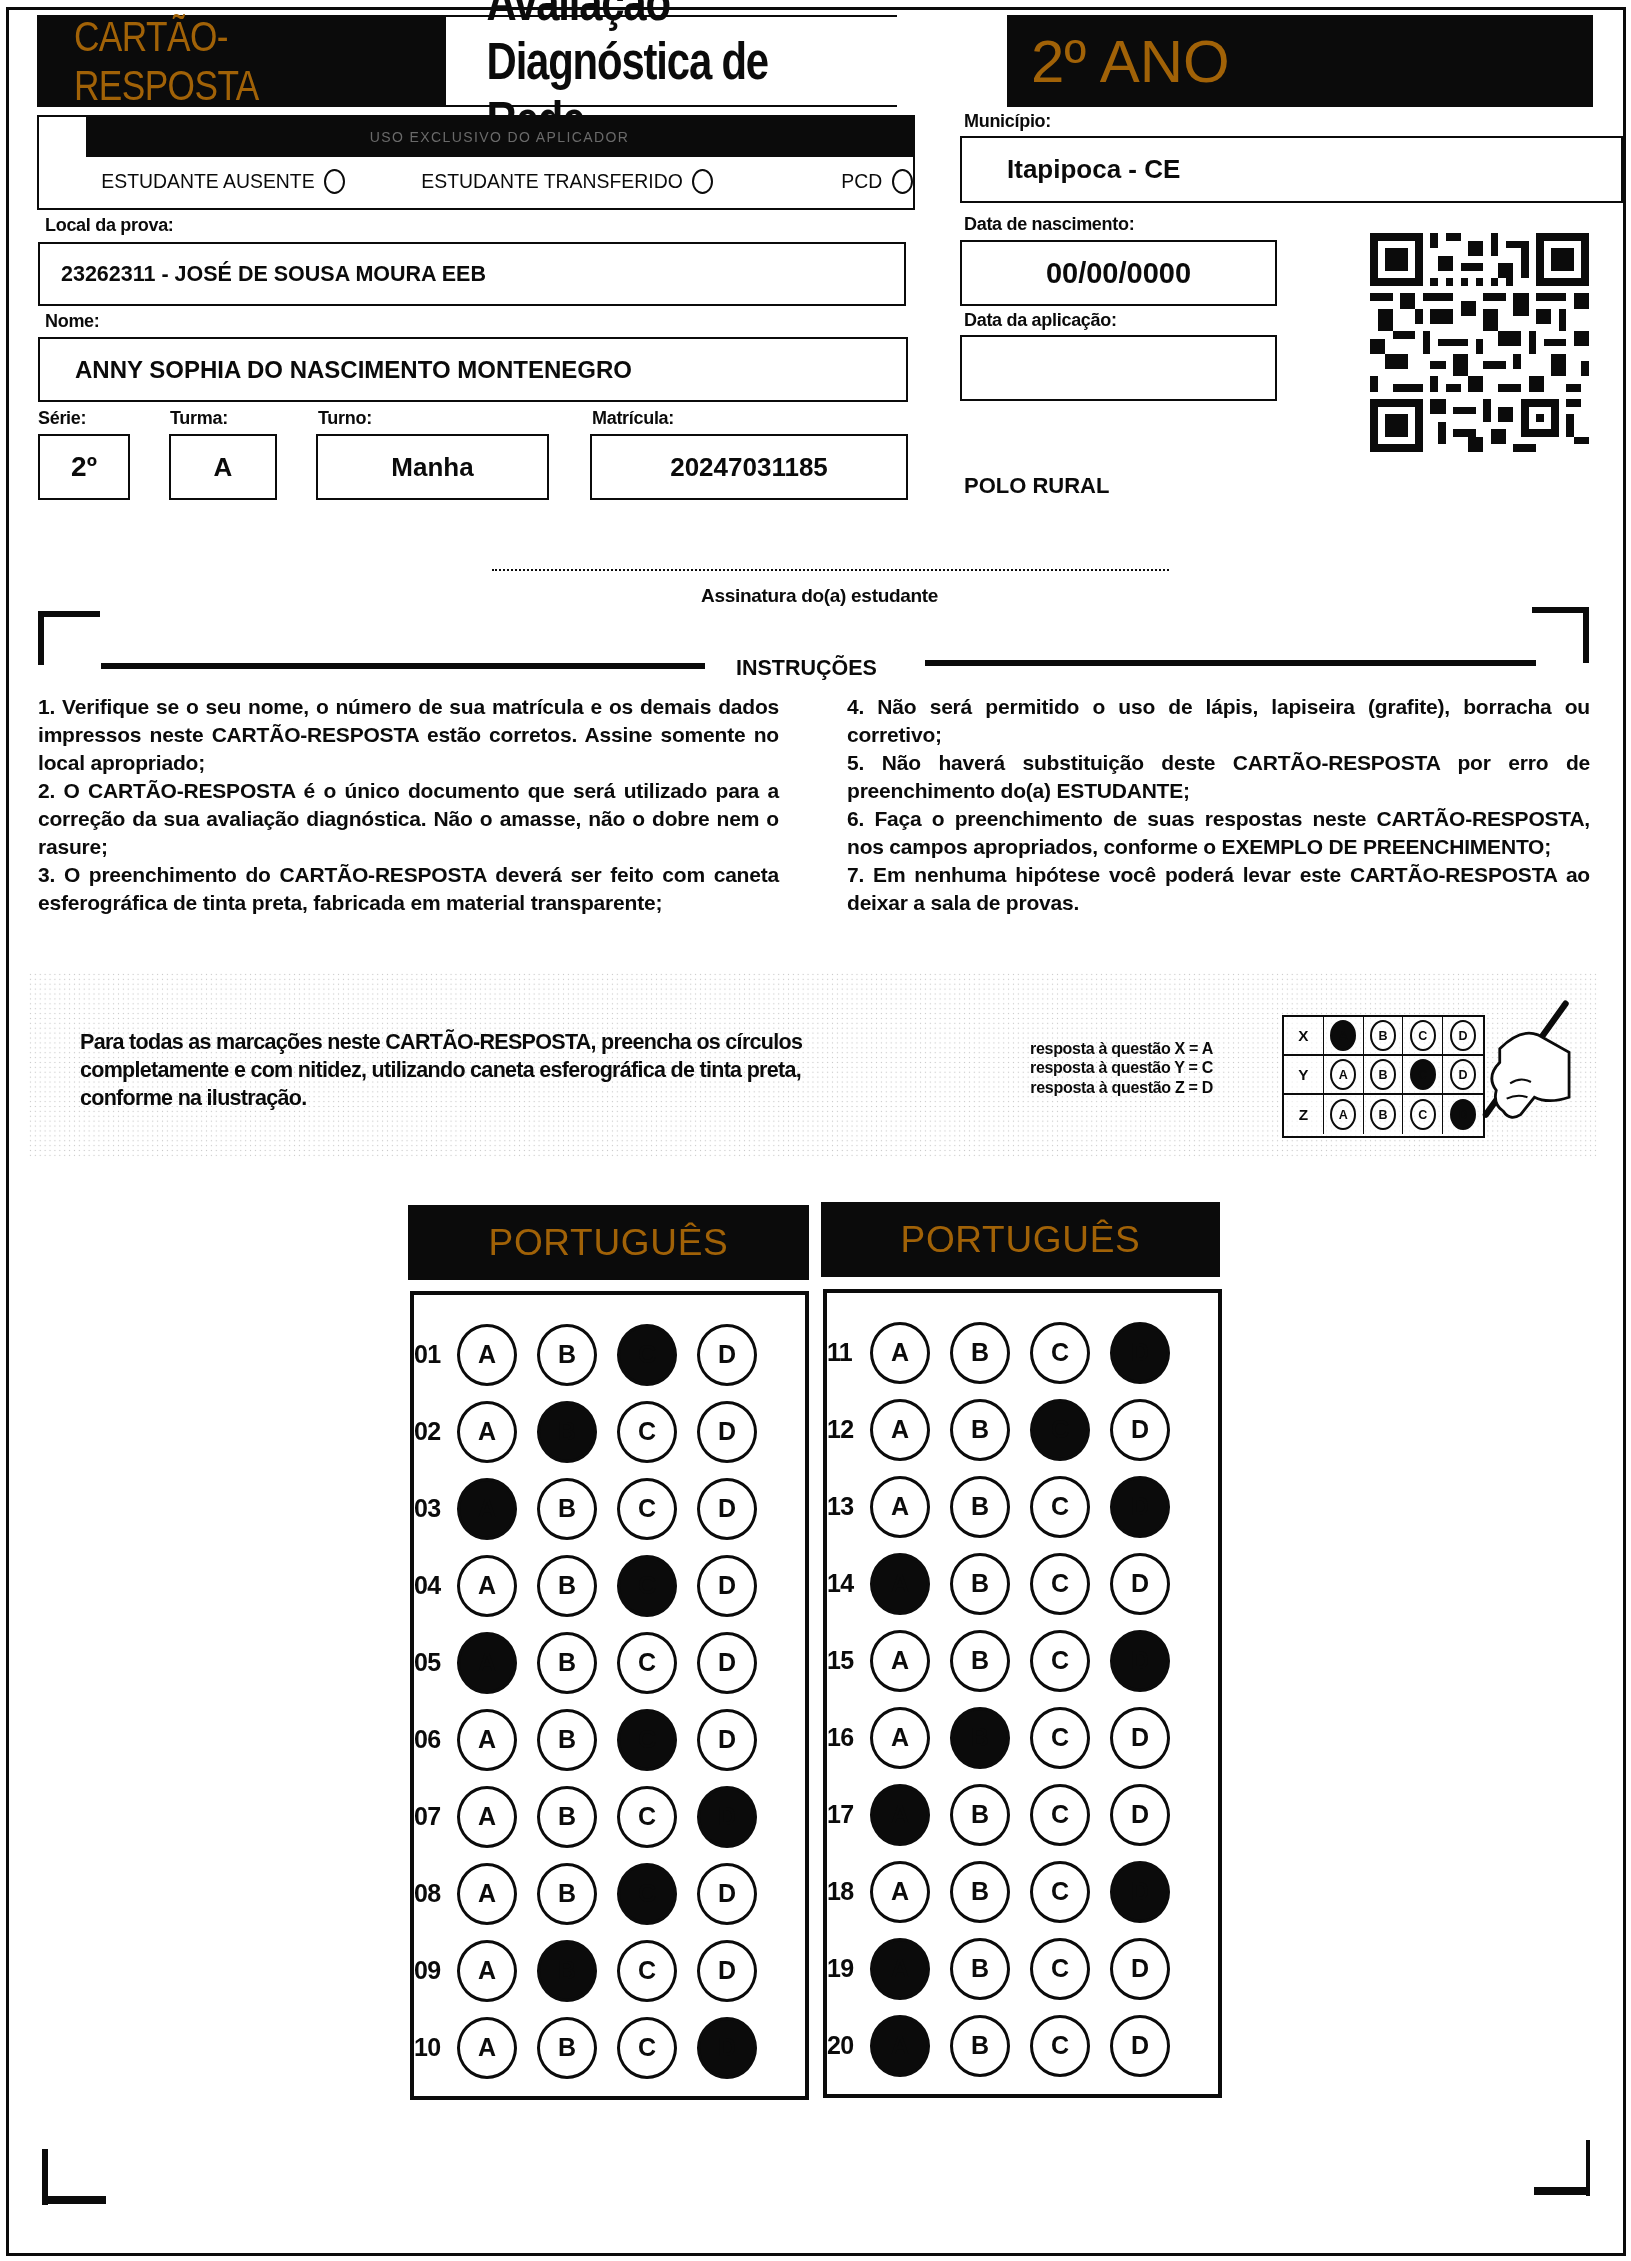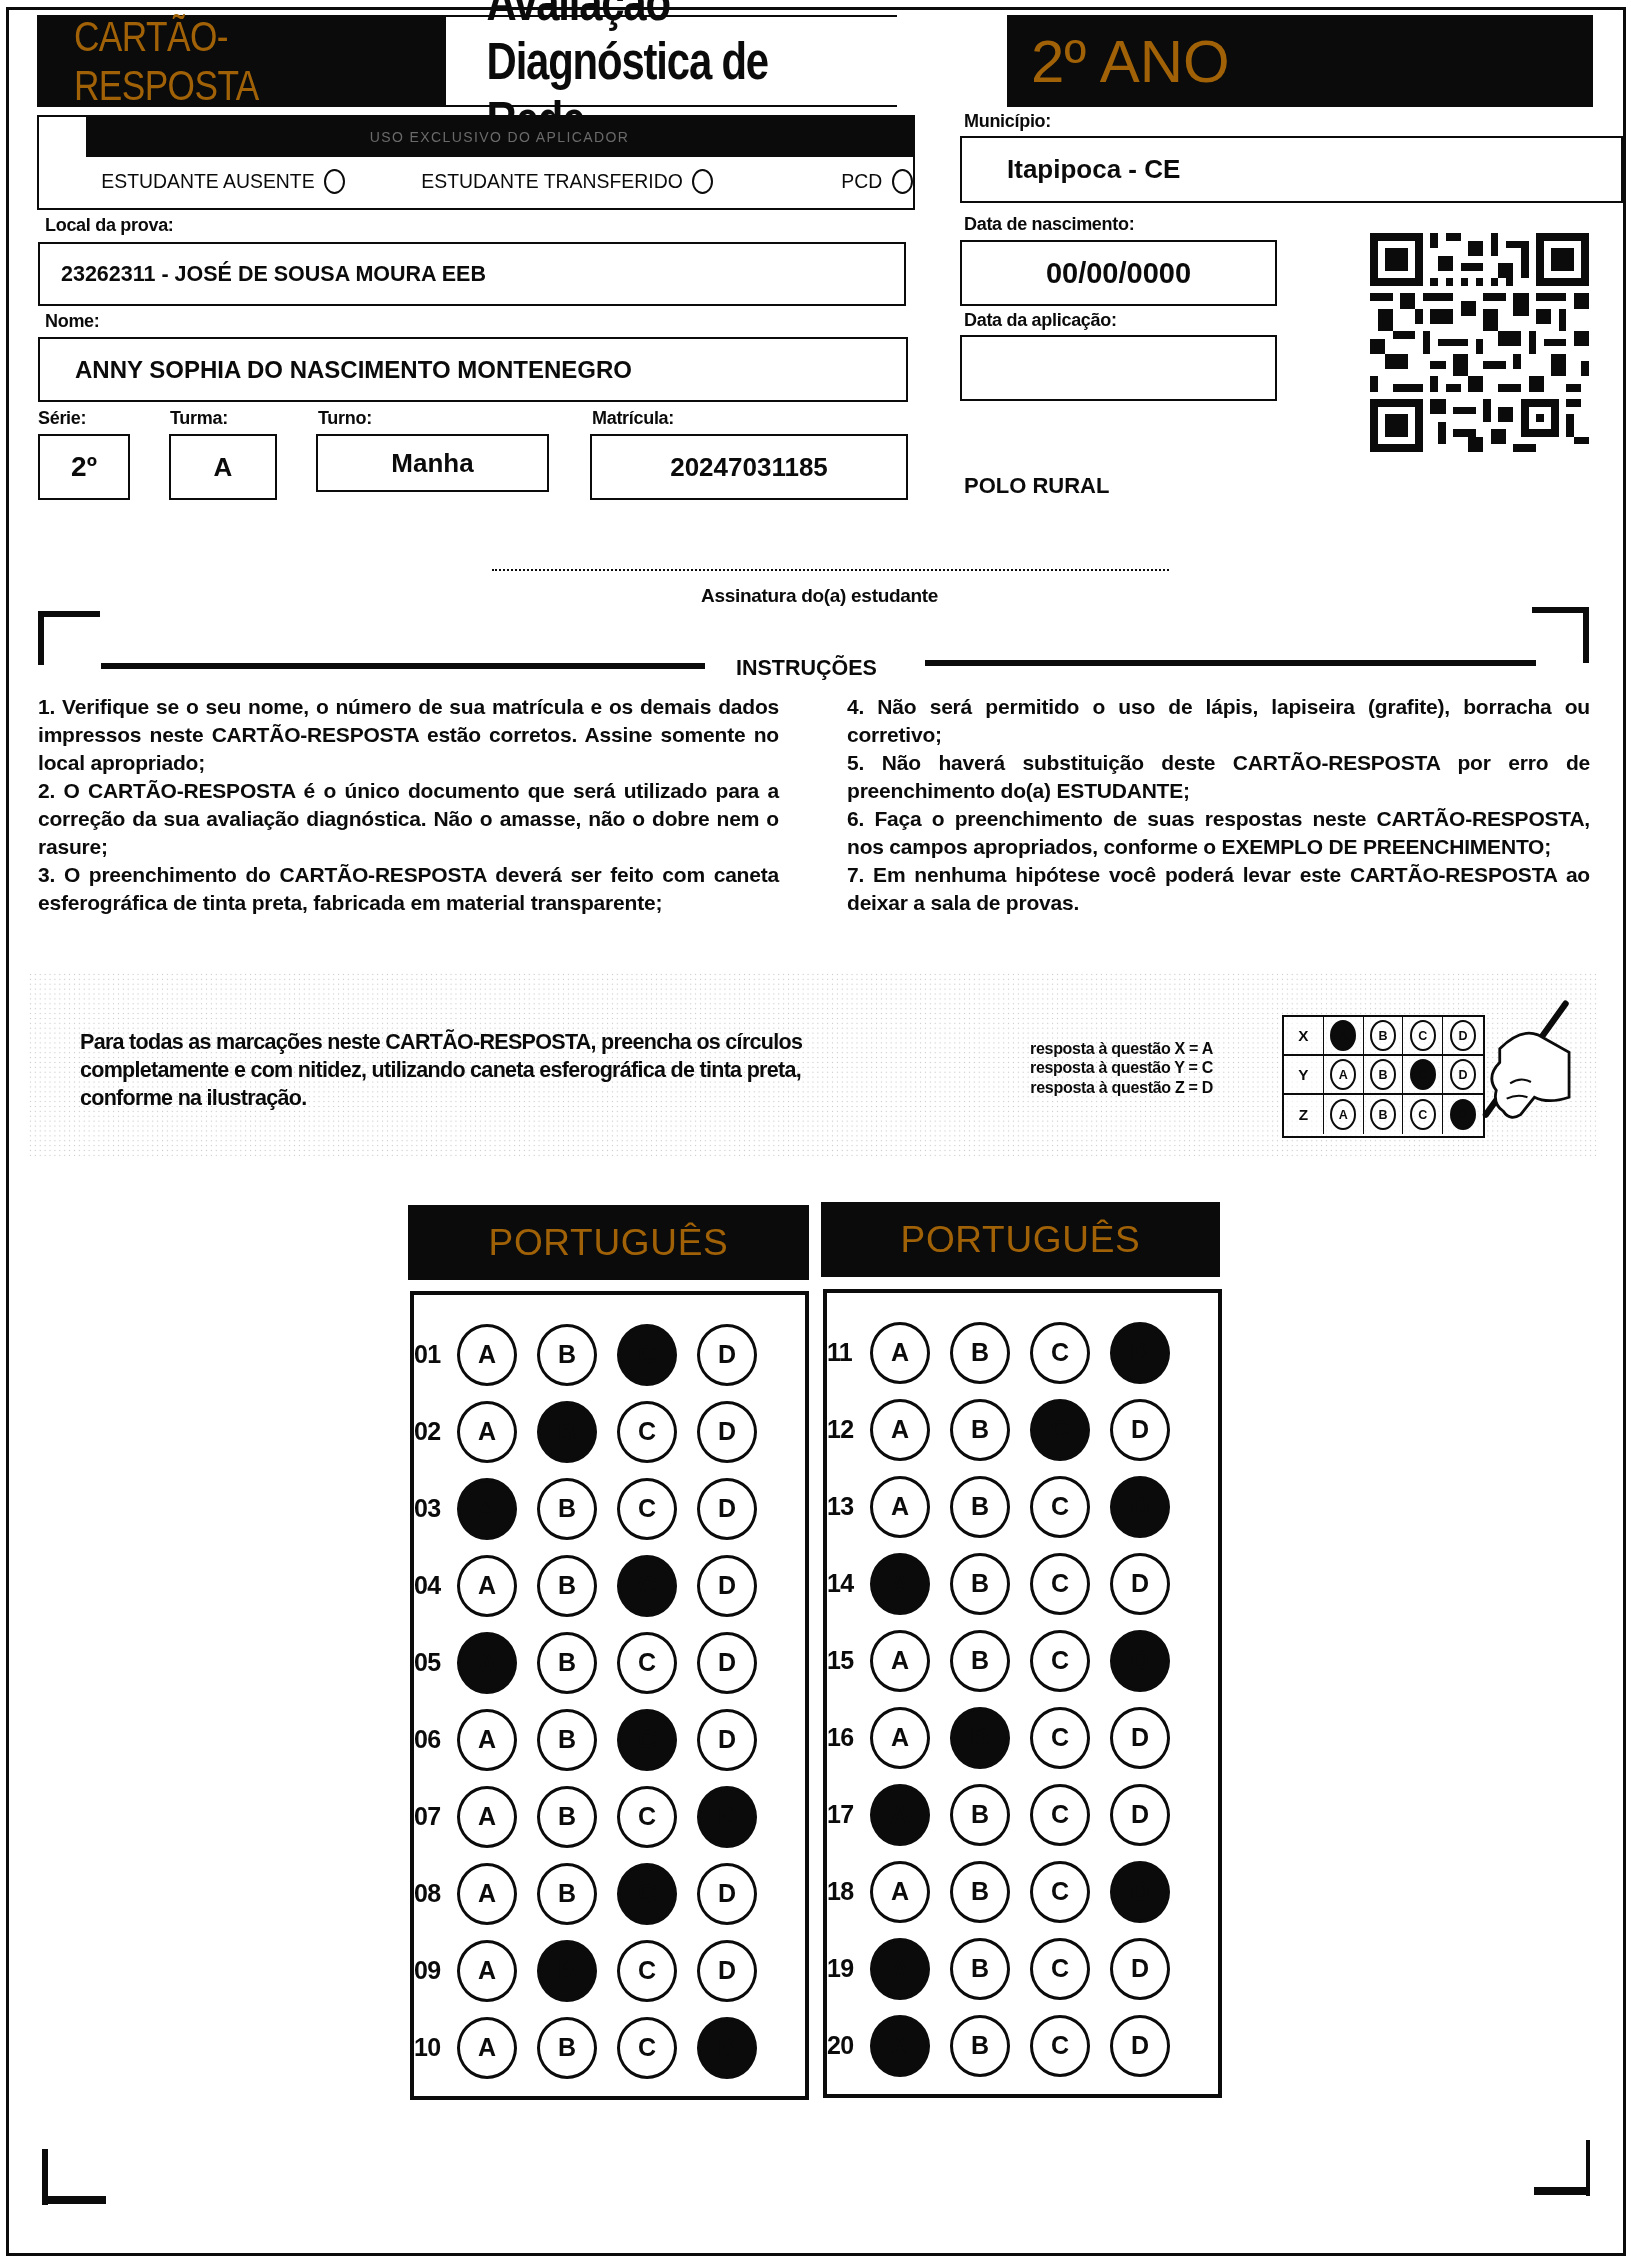--- a/index.html
+++ b/index.html
@@ -108,21 +108,21 @@
 <div class="abs field" style="left:38px;top:434px;width:92px;height:66px;justify-content:center;font-size:28px">
   <span>2º</span>
 </div>
 
 <div class="abs label" style="left:170px;top:408px">Turma:</div>
 <div class="abs field" style="left:169px;top:434px;width:108px;height:66px;justify-content:center;font-size:26px">
   <span>A</span>
 </div>
 
 <div class="abs label" style="left:318px;top:408px">Turno:</div>
-<div class="abs field" style="left:316px;top:434px;width:233px;height:58px;justify-content:center;font-size:26px">
+<div class="abs field" style="left:316px;top:434px;width:233px;height:66px;justify-content:center;font-size:26px">
   <span>Manha</span>
 </div>
 
 <div class="abs label" style="left:592px;top:408px">Matrícula:</div>
 <div class="abs field" style="left:590px;top:434px;width:318px;height:66px;justify-content:center;font-size:26px">
   <span>20247031185</span>
 </div>
 
 <div class="abs label" style="left:964px;top:111px">Município:</div>
 <div class="abs field" style="left:960px;top:136px;width:663px;height:67px;padding-left:45px;font-size:26px">

